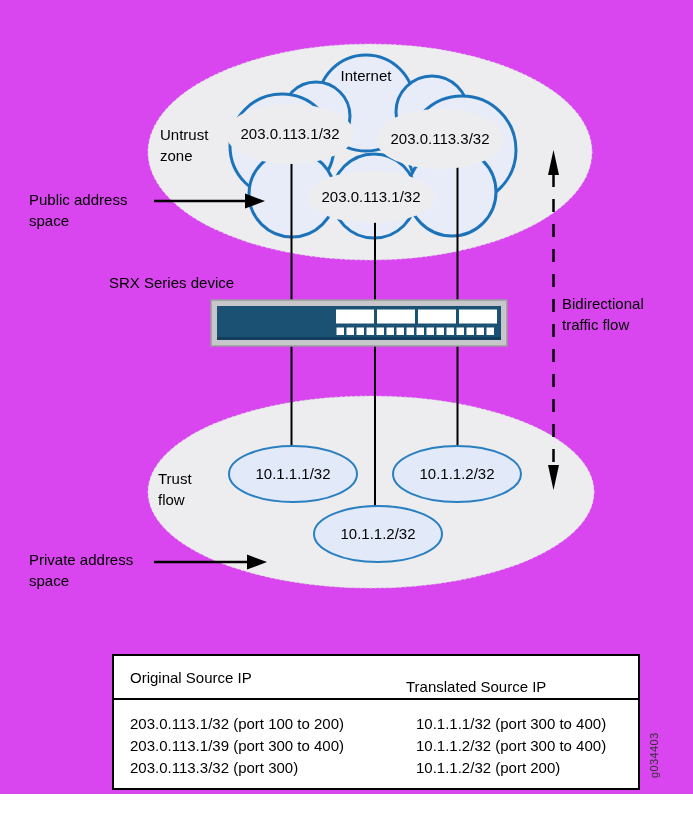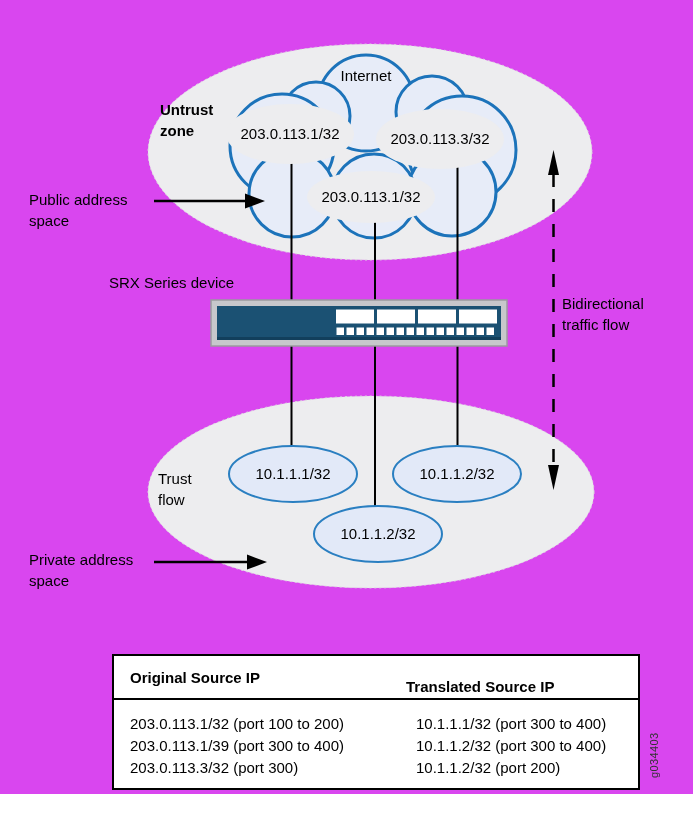--- a/index.html
+++ b/index.html
@@ -32,21 +32,20 @@
     width: 524px;
     height: 132px;
     border: 2px solid #000;
     background: #fff;
     font-size: 15px;
   }
   .nat-thead {
     position: relative;
     height: 42px;
     border-bottom: 2px solid #000;
-    font-weight: bold;
   }
   .nat-th { position: absolute; top: 13px; }
   .nat-th.c1 { left: 16px; }
   .nat-th.c2 { left: 292px; margin-top: 9px; }
   .nat-tbody { padding: 13px 0 0 16px; line-height: 22px; }
   .nat-row { display: flex; gap: 10px; }
   .nat-cell.c1 { width: 276px; }
   .figure-id {
     position: absolute;
     left: 648px;
@@ -138,21 +137,21 @@
 
     <text x="366" y="81">Internet</text>
     <text x="290" y="139">203.0.113.1/32</text>
     <text x="440" y="144">203.0.113.3/32</text>
     <text x="371" y="202">203.0.113.1/32</text>
     <text x="293" y="479">10.1.1.1/32</text>
     <text x="457" y="479">10.1.1.2/32</text>
     <text x="378" y="539">10.1.1.2/32</text>
   </svg>
 
-  <div class="lbl" style="left:160px; top:99px;font-weight:bold;">Untrust
+  <div class="lbl" style="left:160px; top:124px;">Untrust
 zone</div>
 
   <div class="lbl" style="left:29px; top:189px;">Public address
 space</div>
 
   <div class="lbl" style="left:109px; top:272px;">SRX Series device</div>
 
   <div class="lbl" style="left:562px; top:293px;">Bidirectional
 traffic flow</div>
 

